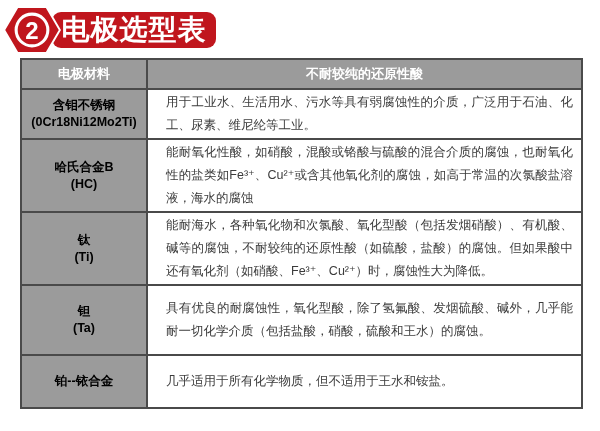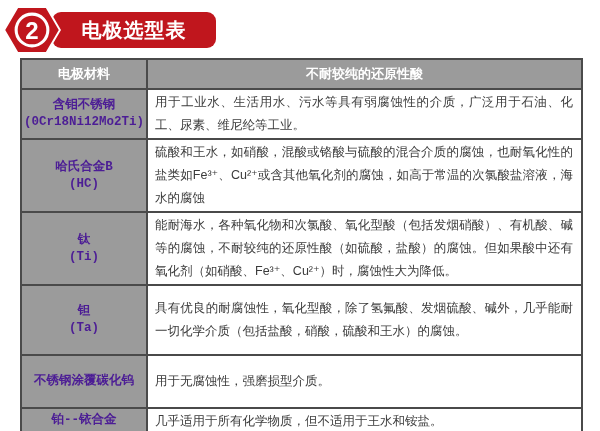--- a/index.html
+++ b/index.html
@@ -14,21 +14,21 @@
   .title-banner {
     position: absolute;
     left: 52px; top: 12px;
     width: 164px; height: 36px;
     background: var(--accent, #c0161d);
     border-radius: 9px;
     display: flex; align-items: center; justify-content: center;
   }
   .title-banner .title-text {
     color: #ffffff;
-    font-size: 20px;
+    font-size: 28px;
     font-weight: bold;
     letter-spacing: 1px;
   }
   .badge {
     position: absolute;
     left: 3px; top: 5px;
     width: 58px; height: 50px;
   }
 
   
@@ -47,34 +47,33 @@
   .spec-table thead tr { height: 30px; }
   .spec-table th {
     background: var(--gray, #9b9b9b);
     color: #ffffff;
     font-size: 13px;
     font-weight: bold;
     text-align: center;
   }
   td.material-cell {
     background: var(--gray, #9b9b9b);
-    color: #4c1d95;
+    color: #000000;
     text-align: center;
     font-weight: bold;
     font-size: 12.5px;
     line-height: 17px;
     padding: 2px 1px;
-    font-family: Liberation Mono, monospace;
   }
   td.desc-cell {
     background: #ffffff;
     color: #3b3b3b;
     font-size: 12.5px;
     line-height: 23px;
-    padding: 1px 8px 1px 7px;
+    padding: 1px 8px 1px 18px;
     text-align: justify;
   }
   
   tbody tr:nth-child(1) { height: 49px; }
   tbody tr:nth-child(2) { height: 47px; }
   tbody tr:nth-child(3) { height: 68px; }
   tbody tr:nth-child(4) { height: 70px; }
   tbody tr:nth-child(5) { height: 53px; }
   tbody tr:nth-child(6) { height: 25px; }
   tbody tr:nth-child(7) { height: 25px; }
@@ -112,46 +111,39 @@
     </td>
     <td class="desc-cell">用于工业水、生活用水、污水等具有弱腐蚀性的介质，广泛用于石油、化工、尿素、维尼纶等工业。</td>
   </tr>
 
 
   <tr>
     <td class="material-cell">
       <div>哈氏合金B</div>
       <div>(HC)</div>
     </td>
-    <td class="desc-cell">硫酸和王水，如硝酸，混酸或铬酸与硫酸的混合介质的腐蚀，也耐氧化性的盐类如Fe³⁺、Cu²⁺或含其他氧化剂的腐蚀，如高于常温的次氯酸盐溶液，海水的腐蚀</td>
+    <td class="desc-cell">能耐氧化性酸，如硝酸，混酸或铬酸与硫酸的混合介质的腐蚀，也耐氧化性的盐类如Fe³⁺、Cu²⁺或含其他氧化剂的腐蚀，如高于常温的次氯酸盐溶液，海水的腐蚀</td>
   </tr>
 
   <tr>
     <td class="material-cell">
       <div>钛</div>
       <div>(Ti)</div>
     </td>
     <td class="desc-cell">能耐海水，各种氧化物和次氯酸、氧化型酸（包括发烟硝酸）、有机酸、碱等的腐蚀，不耐较纯的还原性酸（如硫酸，盐酸）的腐蚀。但如果酸中还有氧化剂（如硝酸、Fe³⁺、Cu²⁺）时，腐蚀性大为降低。</td>
   </tr>
 
   <tr>
     <td class="material-cell">
       <div>钽</div>
       <div>(Ta)</div>
     </td>
     <td class="desc-cell">具有优良的耐腐蚀性，氧化型酸，除了氢氟酸、发烟硫酸、碱外，几乎能耐一切化学介质（包括盐酸，硝酸，硫酸和王水）的腐蚀。</td>
   </tr>
 
-  <tr>
-    <td class="material-cell">
-      <div>不锈钢涂覆碳化钨</div>
-      <div></div>
-    </td>
-    <td class="desc-cell">用于无腐蚀性，强磨损型介质。</td>
-  </tr>
 
   <tr>
     <td class="material-cell">
       <div>铂--铱合金</div>
       <div></div>
     </td>
     <td class="desc-cell">几乎适用于所有化学物质，但不适用于王水和铵盐。</td>
   </tr>
 </tbody>
 </table>

